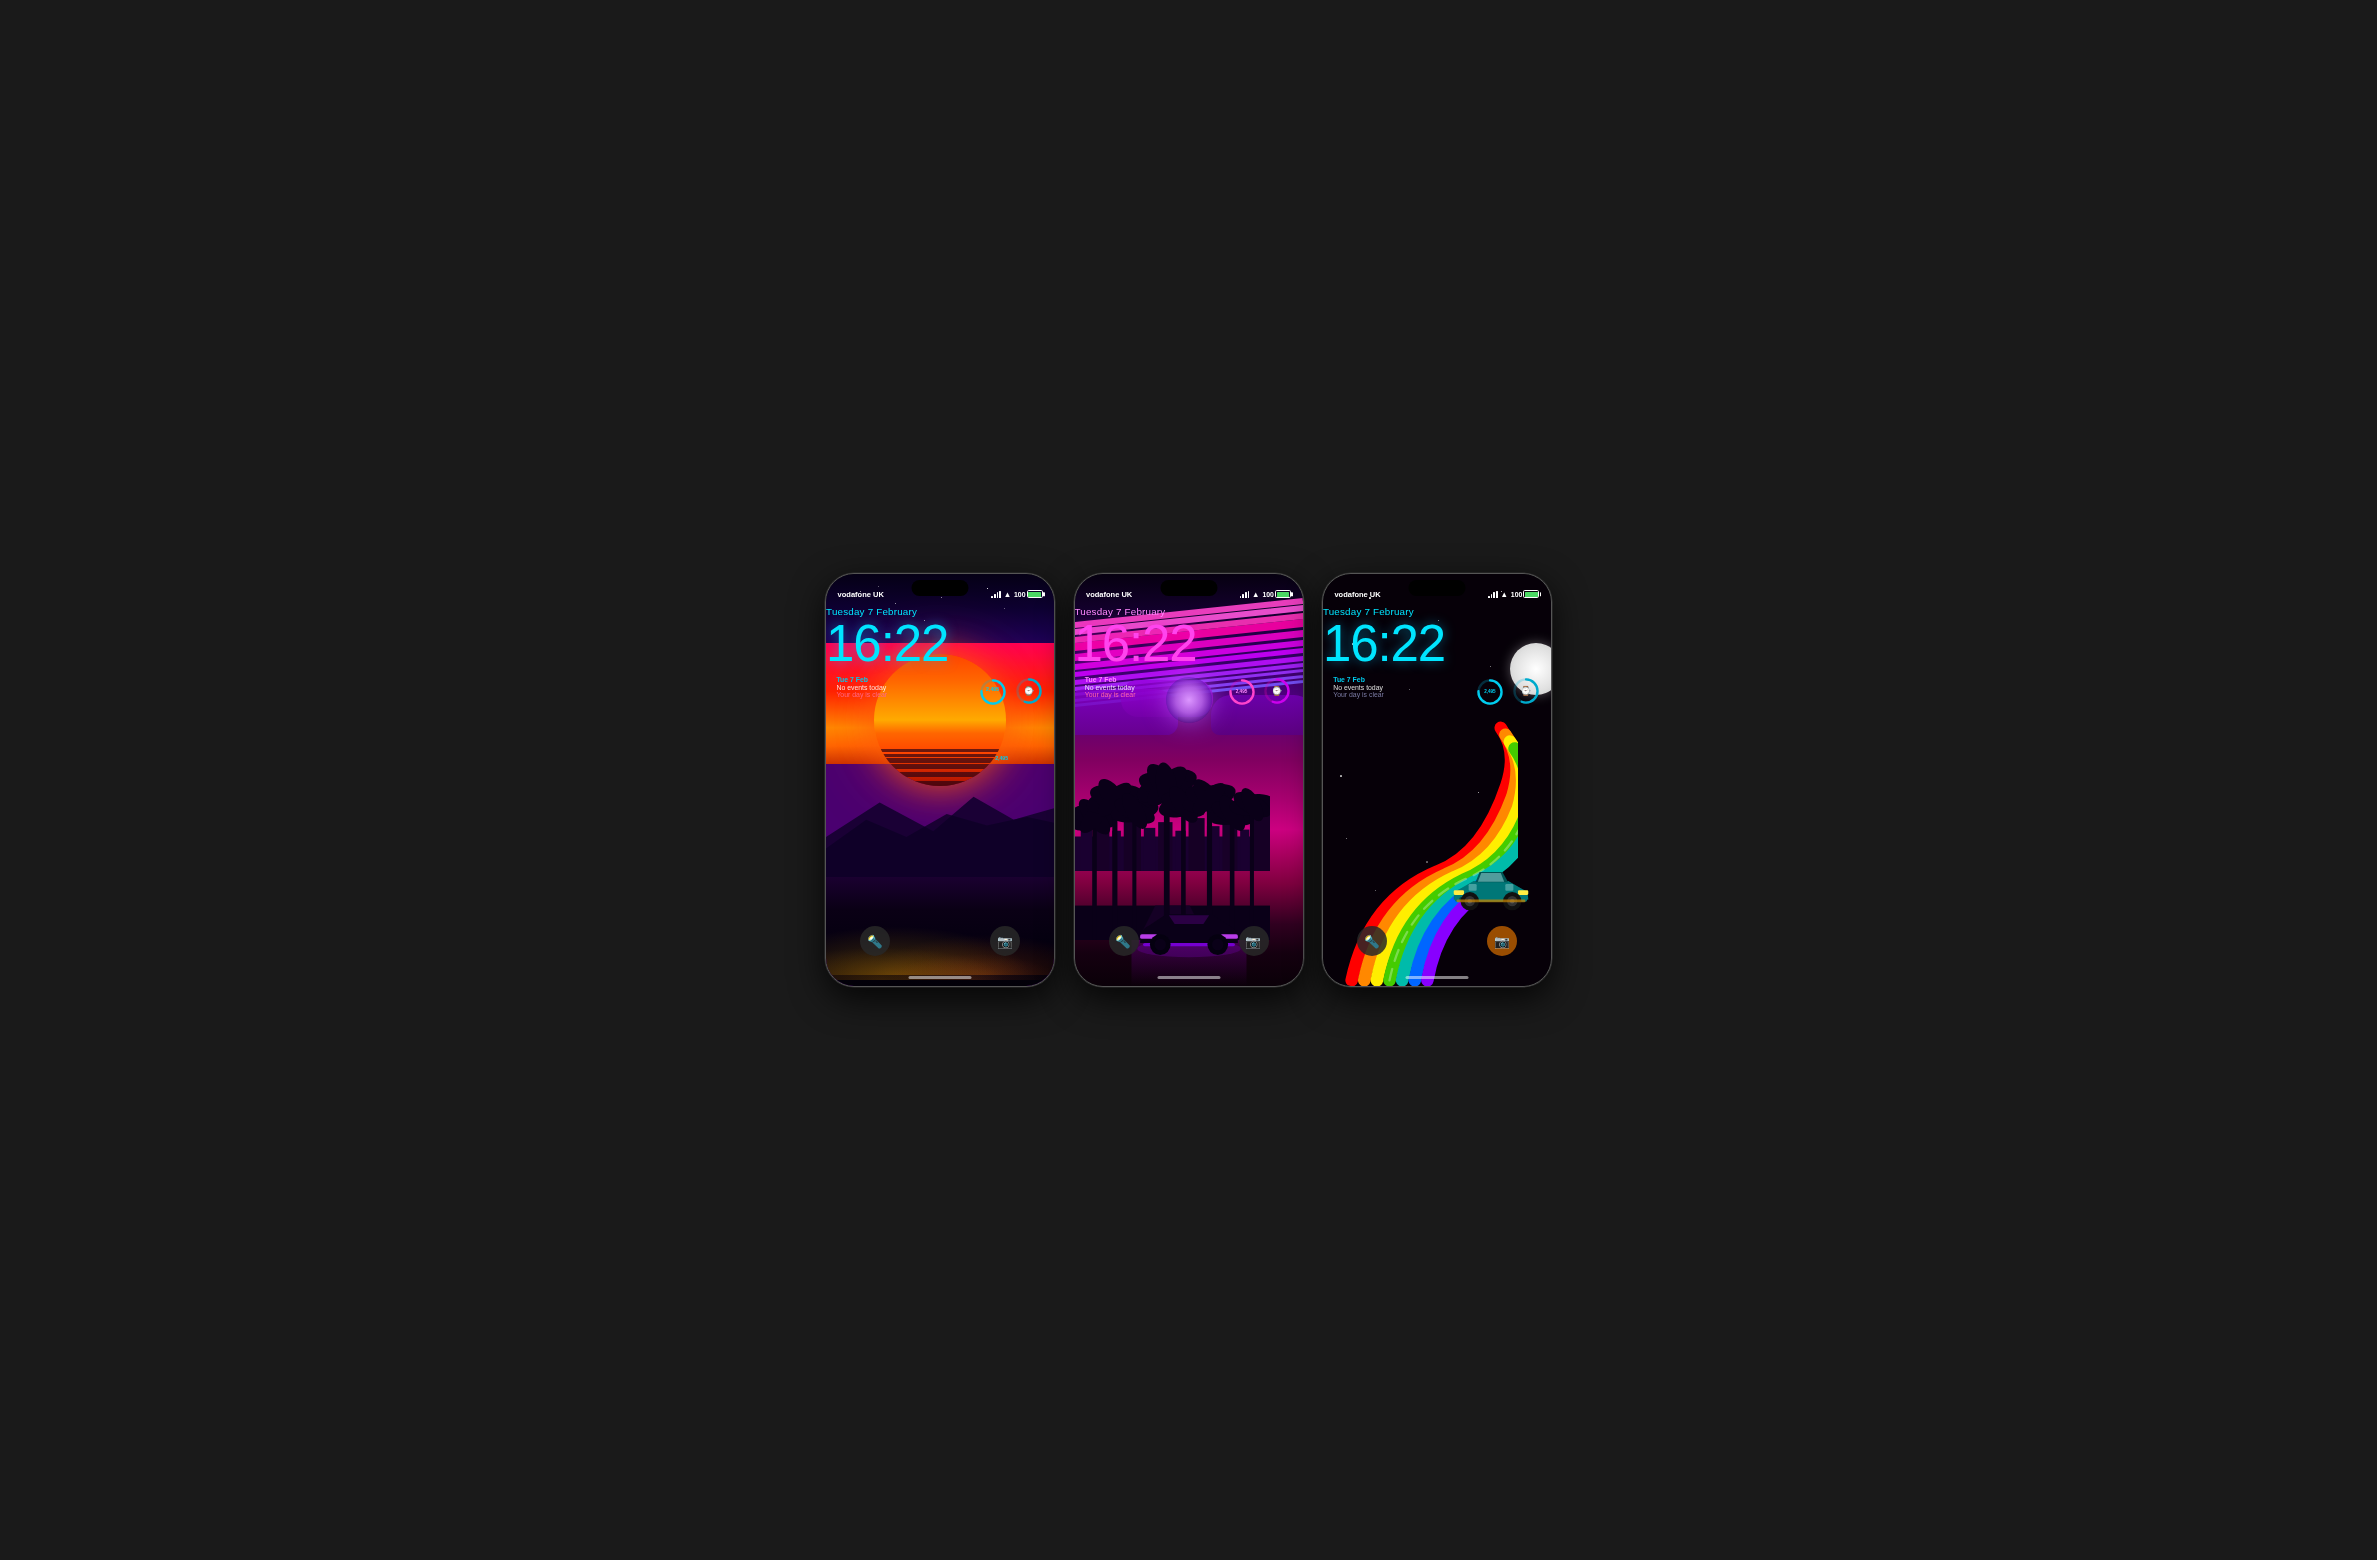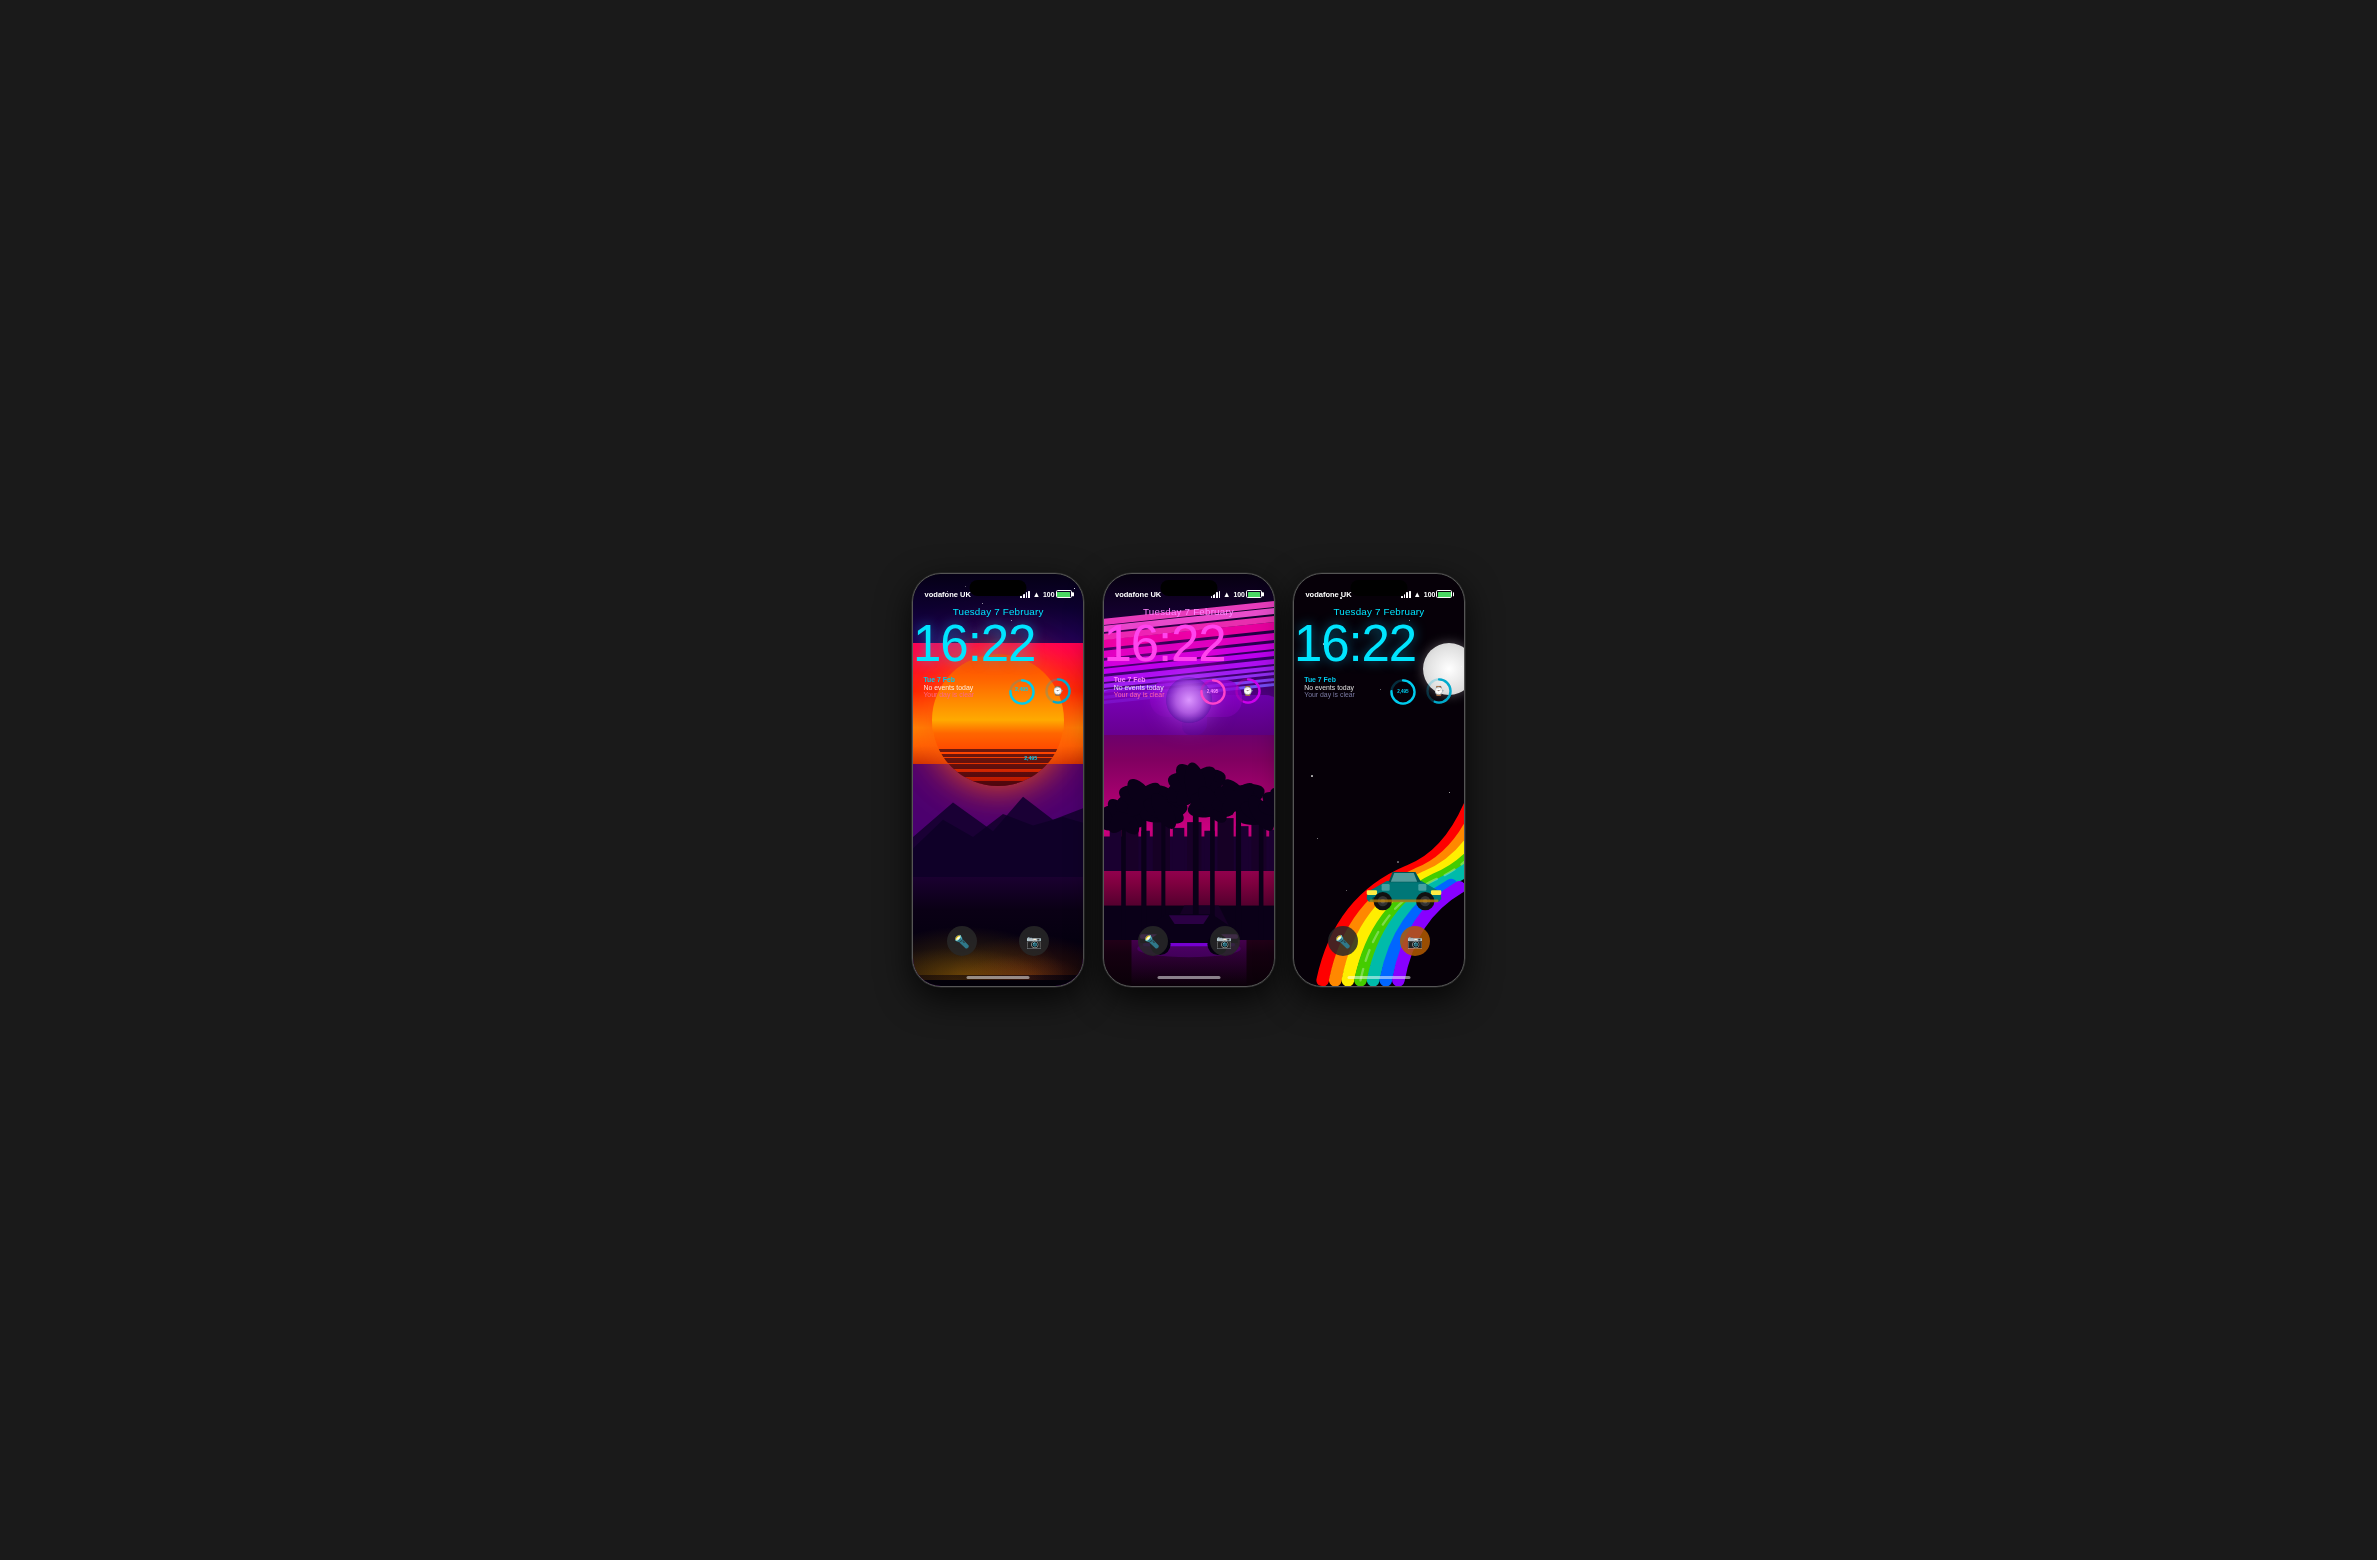--- a/index.html
+++ b/index.html
@@ -9,21 +9,21 @@
       justify-content: center;
       align-items: center;
       min-height: 100vh;
       font-family: -apple-system, BlinkMacSystemFont, 'Helvetica Neue', sans-serif;
       gap: 18.4px;
       padding: 23px 11.5px;
     }
 
     .phone-wrapper {
       position: relative;
-      width: 172px;
+      width: 230px;
       height: 414px;
     }
 
     .phone-frame {
       position: absolute;
       inset: 0;
       border-radius: 29px;
       border: 1.7px solid #555;
       overflow: hidden;
       box-shadow: 0 0 0 0.6px #333, 0 11.5px 34px rgba(0,0,0,0.8), inset 0 0 0 0.6px #222;
@@ -105,21 +105,20 @@
     }
 
     .battery-fill {
       background: #4cd964;
       height: 100%;
       width: 100%;
       border-radius: 0.6px;
     }
 
     .date-label {
-      text-align: center;
       font-size: 9.8px;
       font-weight: 400;
       color: #00e5ff;
       letter-spacing: 0.2px;
       padding: 3.4px 0 1.1px;
       position: relative;
       z-index: 10;
     }
 
     .time-display {

